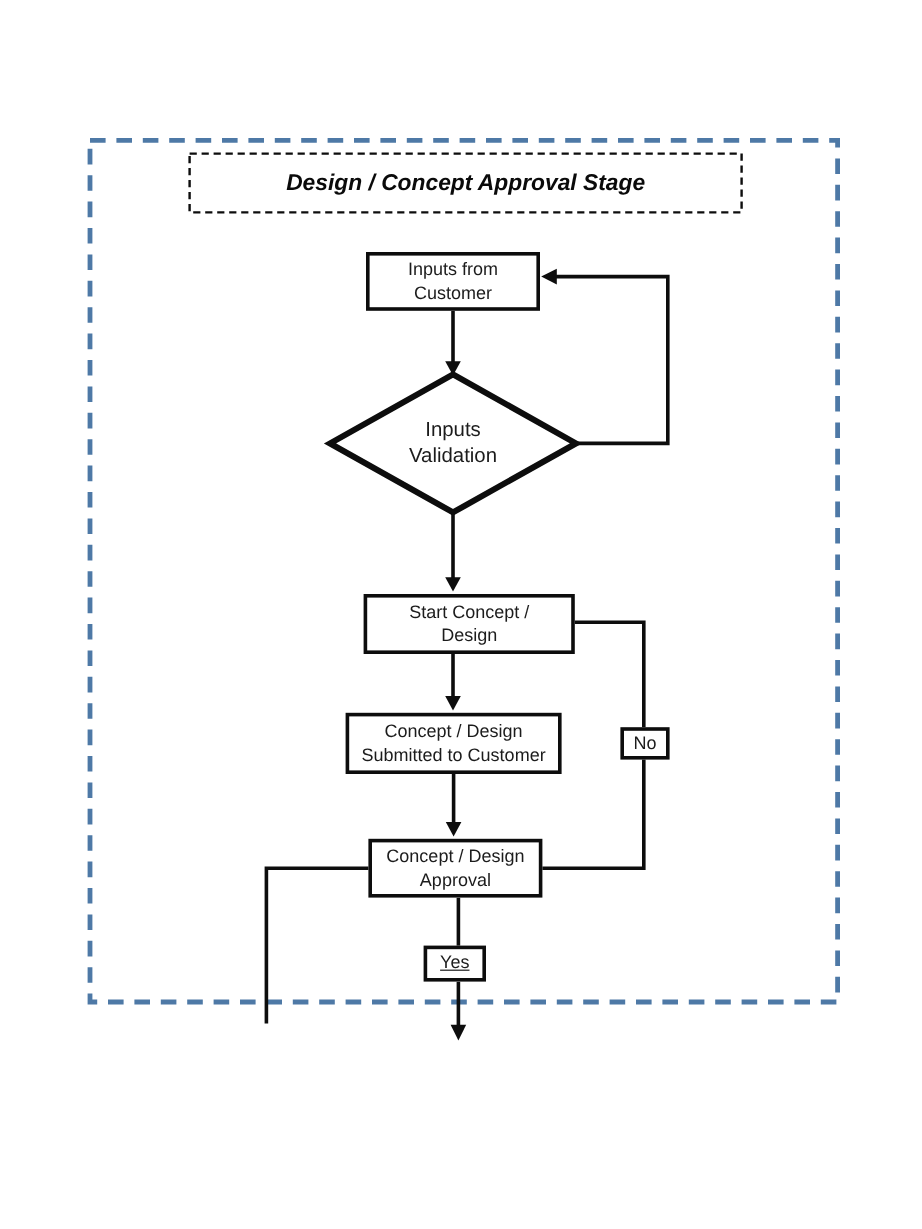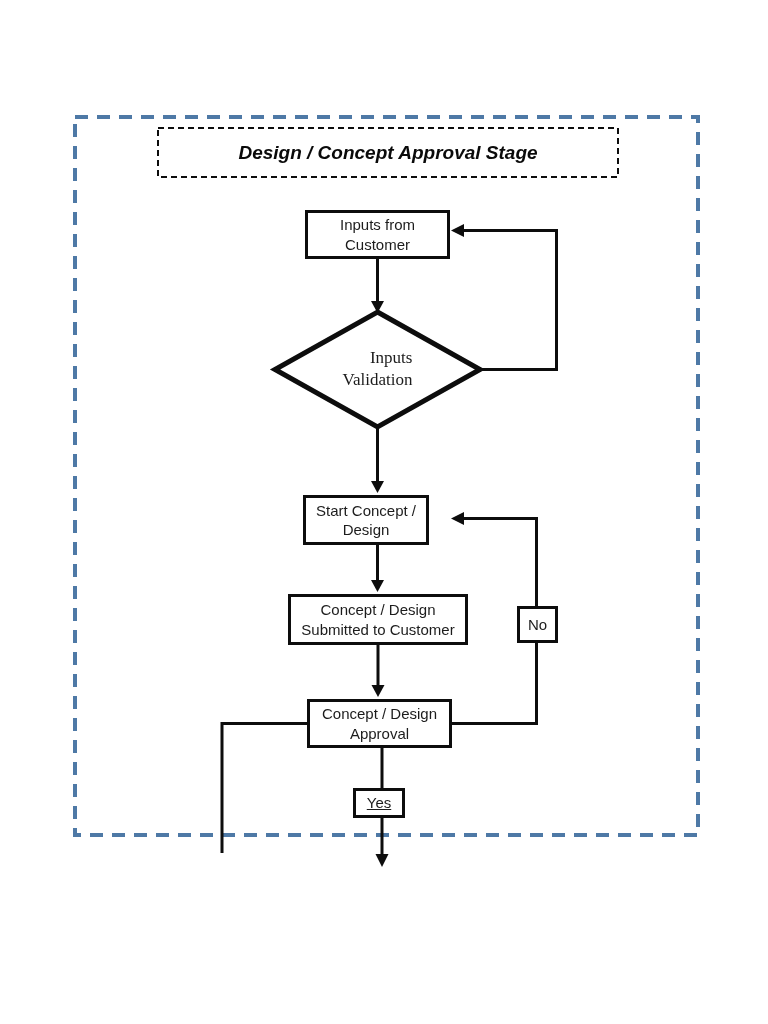--- a/index.html
+++ b/index.html
@@ -33,39 +33,38 @@
     text-align:center;
     white-space:pre-line;
     font-size:15px;line-height:1.3;
     color:var(--text);
     z-index:2;
   }
   .node.small{font-size:15px;}
   .label-overlay{
     position:absolute;
     display:flex;align-items:center;justify-content:center;
-    text-align:right;white-space:pre-line;
+    text-align:center;white-space:pre-line;
     color:var(--text);
     background:transparent;border:none;
     z-index:2;
-    font-family:Liberation Serif, serif;
   }
   .stage-title{
     position:absolute;
     left:158px;top:128px;width:460px;height:49px;
     display:flex;align-items:center;justify-content:center;
     font-size:19px;font-weight:700;font-style:italic;
     color:#0a0a0a;
     z-index:2;
   }
   .n-inputs   {left:305px;top:210px;width:145px;height:49px;}
-  .n-start    {left:303px;top:495px;width:126px;height:50px;}
+  .n-start    {left:303px;top:495px;width:176px;height:50px;}
   .n-submit   {left:288px;top:594px;width:180px;height:51px;}
   .n-approval {left:307px;top:699px;width:145px;height:49px;}
-  .n-no       {left:517px;top:606px;width:41px;height:37px;}
+  .n-no       {left:517px;top:606px;width:41px;height:27px;}
   .n-yes      {left:353px;top:788px;width:52px;height:30px;text-decoration:underline;}
   .n-diamond-label{left:307px;top:343px;width:141px;height:52px;font-size:17px;line-height:1.32;}
 </style>
 </head>
 <body>
 
 <div class="stage">
 
   <svg class="underlay" width="768" height="1024" viewBox="0 0 768 1024">
 

